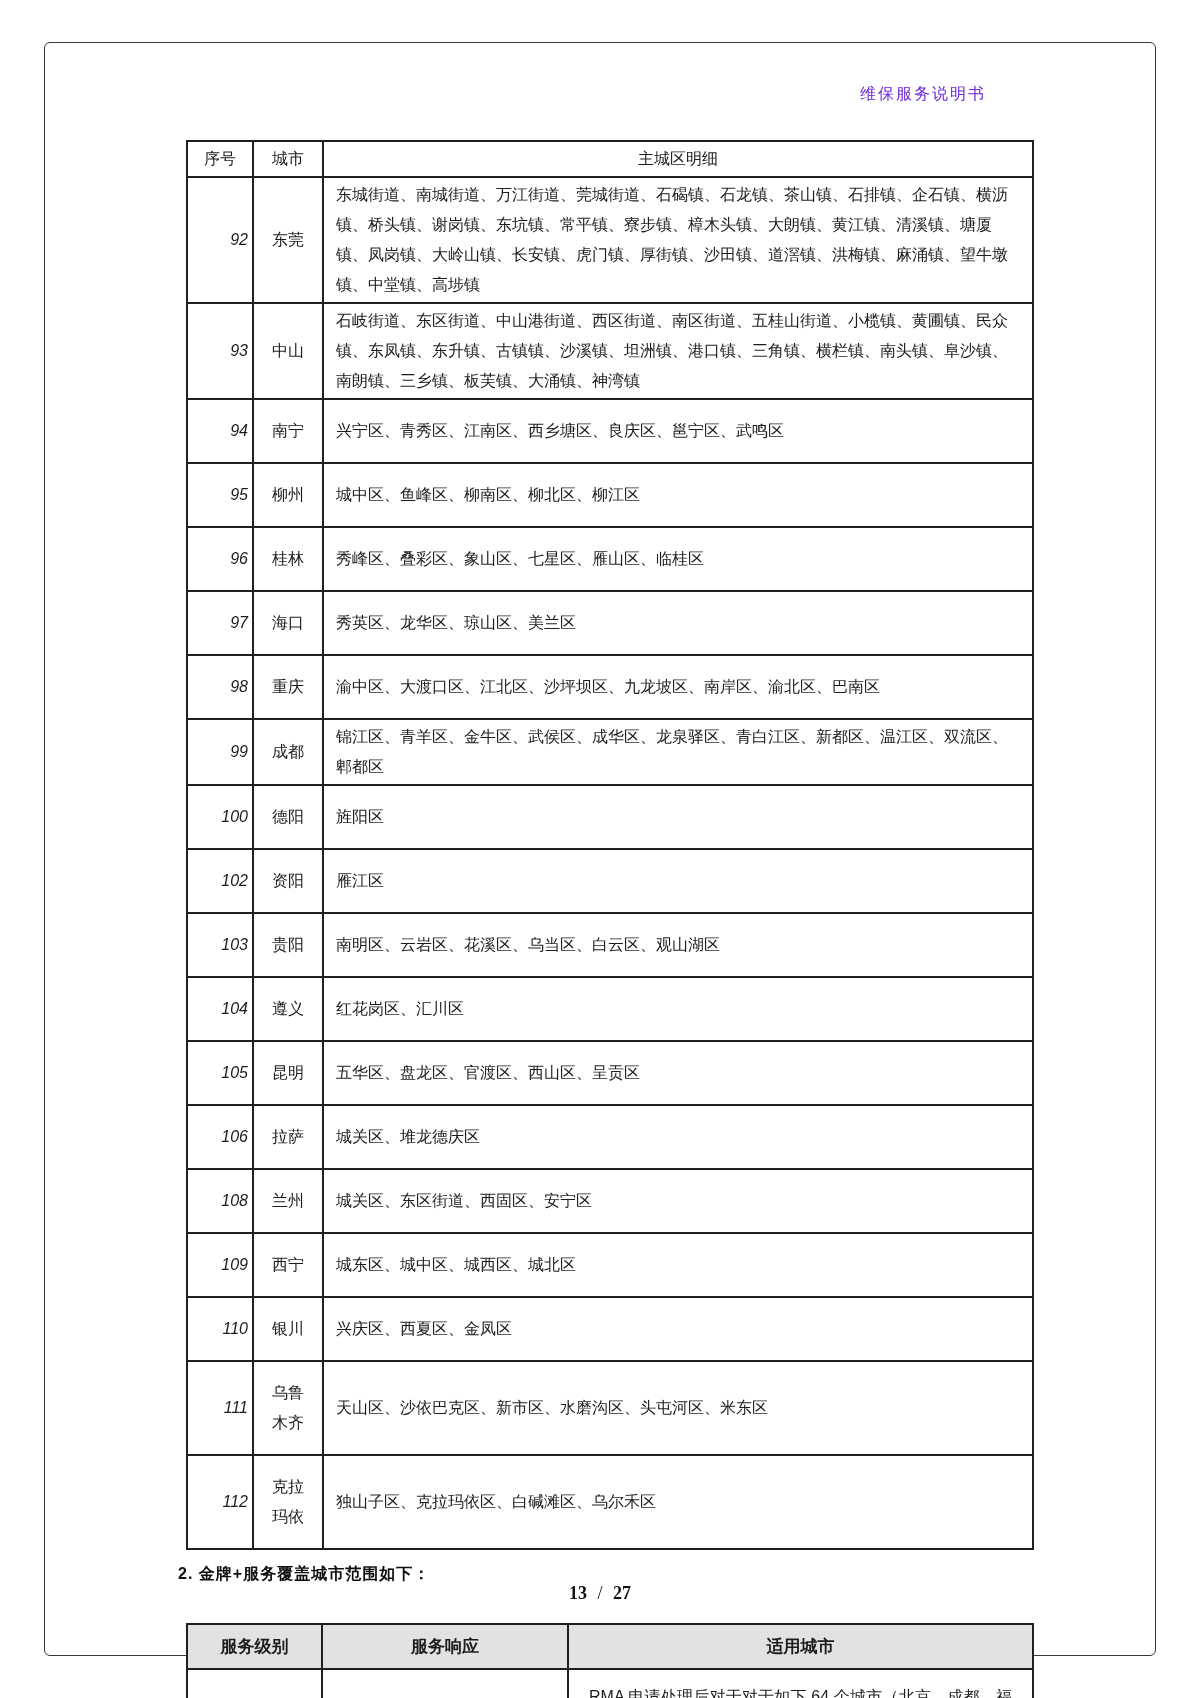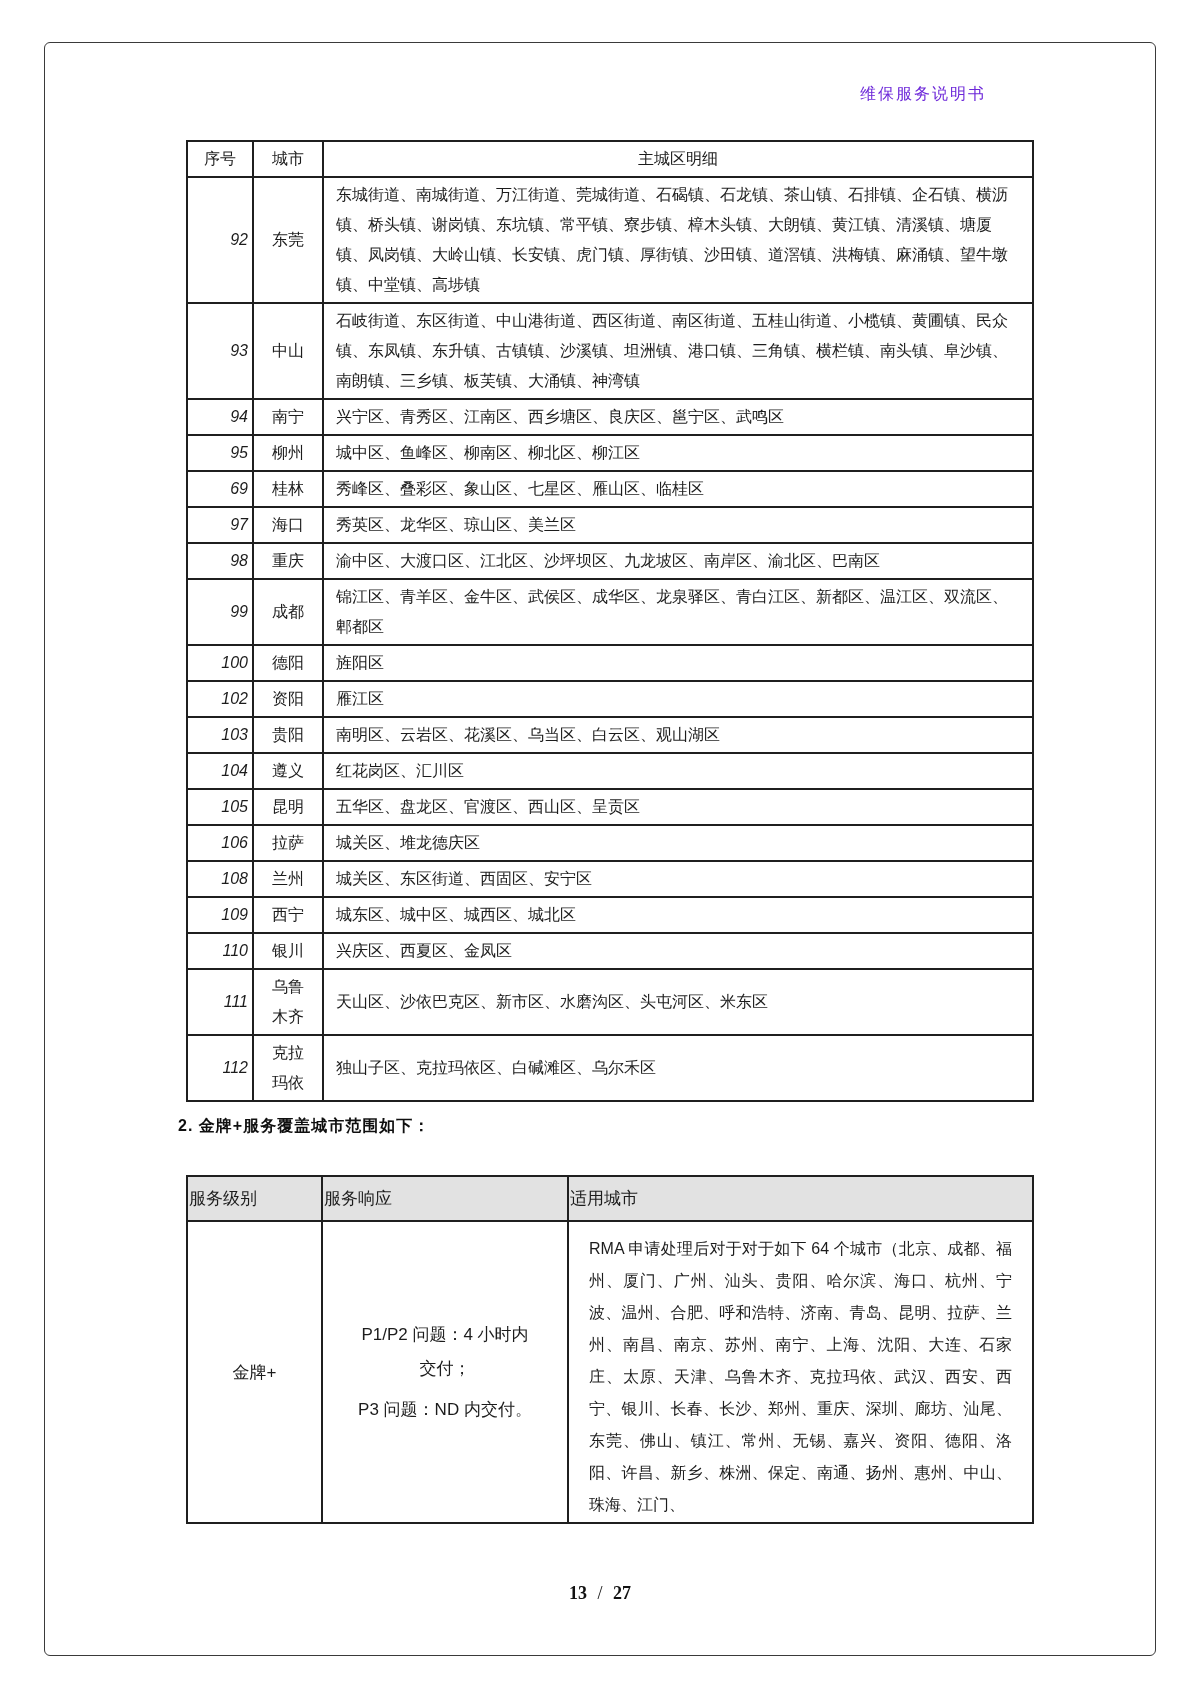--- a/index.html
+++ b/index.html
@@ -12,29 +12,29 @@
               font-size:16px;color:#6d28d9;letter-spacing:2px;}
   .content{position:absolute;left:186px;top:140px;width:848px;}
 
   
   table{border-collapse:collapse;width:100%;table-layout:fixed;}
   .t1{font-size:16px;}
   .t1 th,.t1 td{border:2px solid #1f1f1f;line-height:30px;padding:2px 12px;
                 vertical-align:middle;word-break:break-all;}
   .t1 th{font-weight:400;text-align:center;padding:2px 4px;}
   .t1 .cell-no{text-align:right;padding:2px 4px;font-style:italic;}
-  .t1 .cell-city{text-align:center;padding:2px 15px;}
+  .t1 .cell-city{text-align:center;padding:16px 15px;}
   .t1 .cell-detail{text-align:left;}
 
   
   .sec{margin:14px 0 38px -8px;font-size:16px;font-weight:bold;color:#0f0f0f;letter-spacing:1px;}
 
   
   .t2 th{background:#e2e2e2;border:2px solid #1f1f1f;height:41px;
-         font-size:17px;font-weight:normal;text-align:left;}
+         font-size:17px;font-weight:bold;text-align:center;}
   .t2 td{border:2px solid #1f1f1f;vertical-align:middle;}
   .t2 .cell-level{text-align:center;font-size:17px;}
   .t2 .cell-resp{text-align:center;font-size:17px;line-height:34px;padding:0 32px;border-radius:9px;}
   .t2 .cell-resp p{margin:7px 0;}
   .t2 .cell-cities{vertical-align:top;padding:0;}
   .cities-inner{box-sizing:border-box;height:300px;overflow:hidden;
                 padding:11px 20px 0 20px;line-height:32px;font-size:16px;
                 text-align:justify;word-break:break-all;}
 
   .footer{position:absolute;left:0;right:0;top:1583px;text-align:center;
@@ -85,21 +85,21 @@
         <td class="cell-detail">兴宁区、青秀区、江南区、西乡塘区、良庆区、邕宁区、武鸣区</td>
       </tr>
 
       <tr>
         <td class="cell-no">95</td>
         <td class="cell-city">柳州</td>
         <td class="cell-detail">城中区、鱼峰区、柳南区、柳北区、柳江区</td>
       </tr>
 
       <tr>
-        <td class="cell-no">69</td>
+        <td class="cell-no">96</td>
         <td class="cell-city">桂林</td>
         <td class="cell-detail">秀峰区、叠彩区、象山区、七星区、雁山区、临桂区</td>
       </tr>
 
       <tr>
         <td class="cell-no">97</td>
         <td class="cell-city">海口</td>
         <td class="cell-detail">秀英区、龙华区、琼山区、美兰区</td>
       </tr>
 

